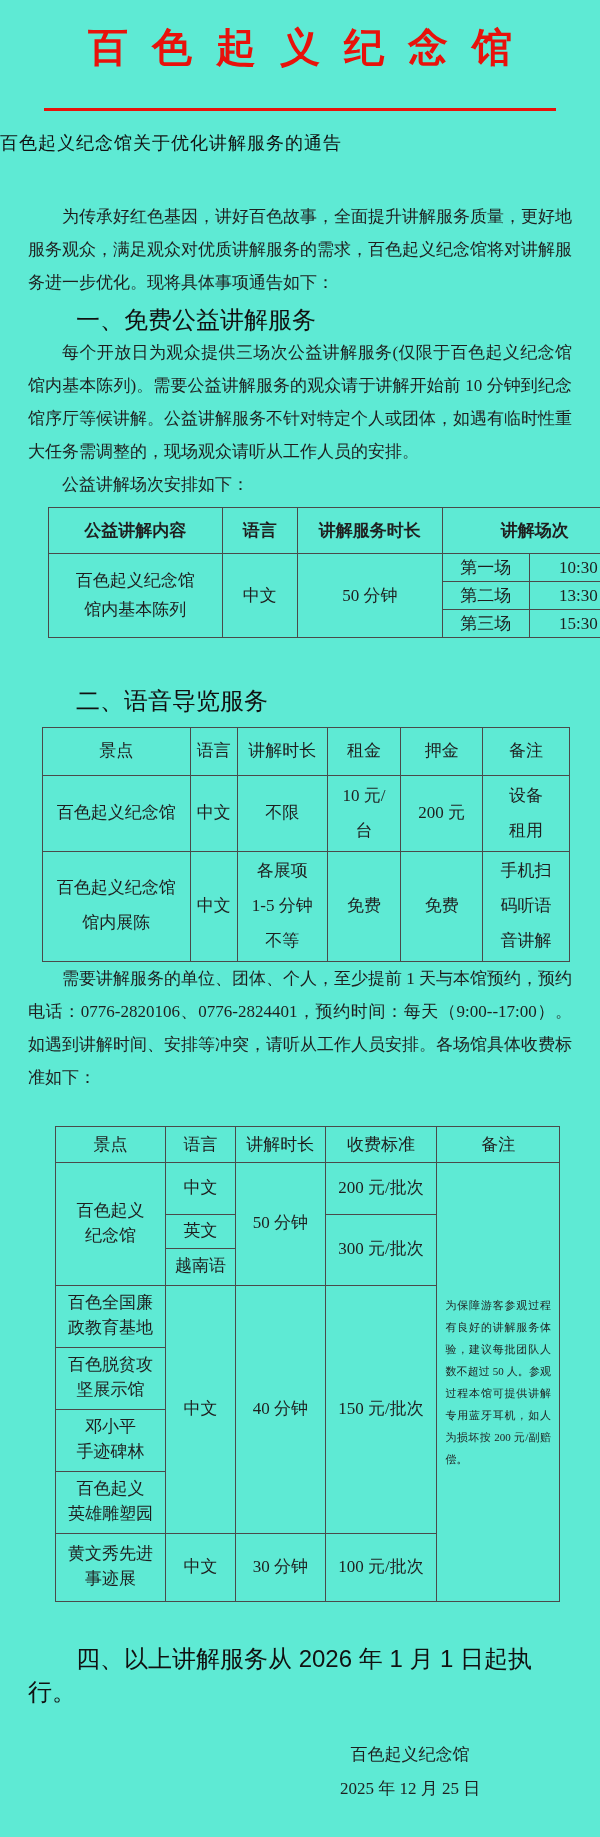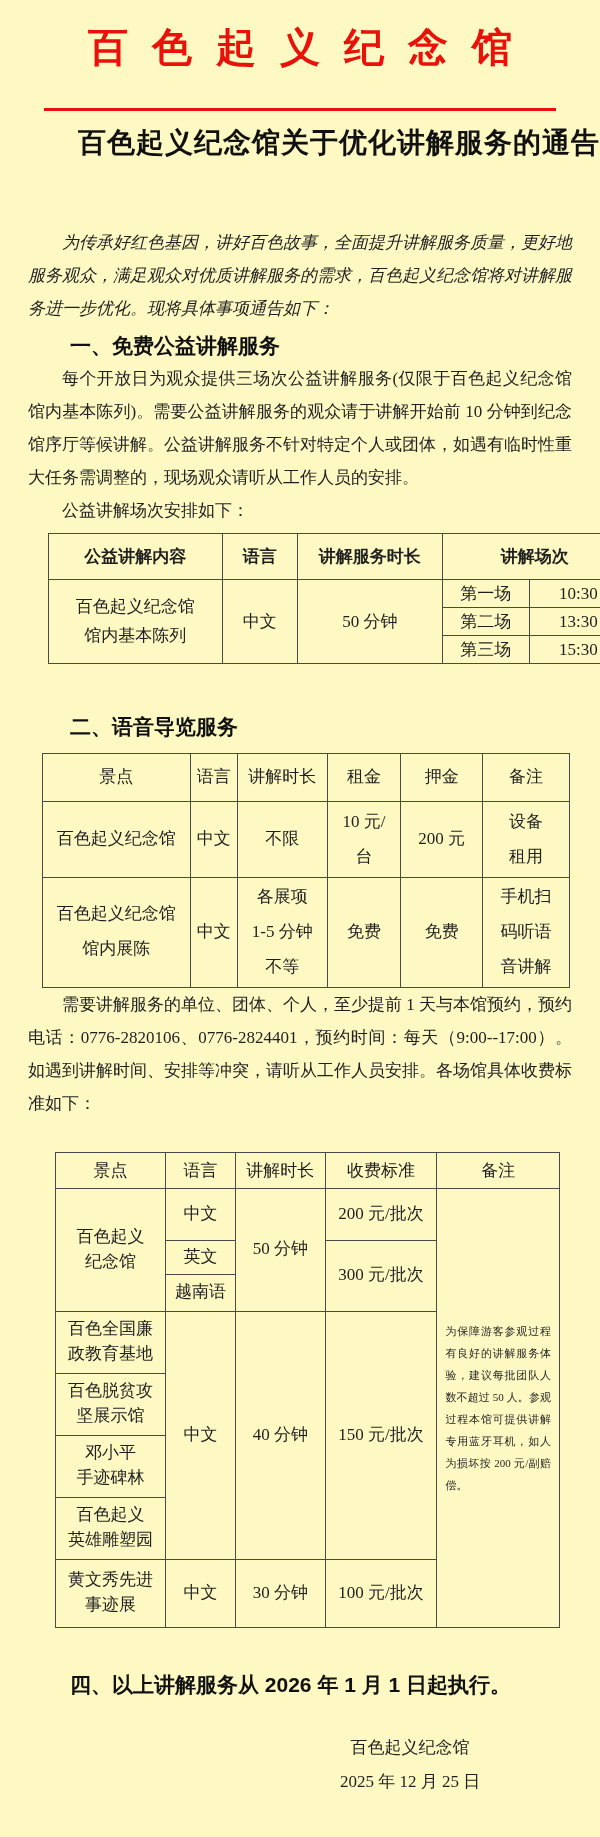--- a/index.html
+++ b/index.html
@@ -1,20 +1,20 @@
 <!DOCTYPE html>
 <html><head>
 <meta charset="utf-8">
 <style>
   html,body{margin:0;padding:0;background:#ffffff;}
   .page{
     position:relative;
     width:600px;height:1837px;
     margin:0 auto;
-    background:#fef9c3;
+    background:#5eead4;
     overflow:hidden;
     color:#1f1f1f;
     font-family:"Liberation Serif","DejaVu Serif",serif;
   }
   
   .masthead{
     padding-top:22px;
     text-align:center;
     font-size:40px;
     line-height:52px;
@@ -23,42 +23,42 @@
     padding-left:0.60em;
     color:#e8120b;
   }
   .red-rule{
     margin:34px 44px 0 44px;
     height:0;
     border-top:3px solid #e8120b;
   }
   .doc-title{
     margin-top:17px;
-    text-align:right;
-    font-size:28px;
+    text-align:left;
+    font-size:18px;
     line-height:30px;
-    font-weight:bold;
+    font-weight:normal;
     letter-spacing:1px;
     color:#111111;
   }
   
   .para{
     margin:0 28px;
     font-size:17px;
     line-height:33px;
     text-align:justify;
     text-indent:2em;
   }
-  .intro{margin-top:68px;font-style:italic;}
+  .intro{margin-top:42px;}
   .s1-body{margin-top:0;}
   .heading{
     margin:0 28px;
-    font-size:21px;
+    font-size:24px;
     line-height:33px;
-    font-weight:bold;
+    font-weight:normal;
     text-indent:2em;
     font-family:"Liberation Sans","DejaVu Sans",sans-serif;
     color:#111111;
   }
   .h1{margin-top:4px;}
   .h2{margin-top:46px;}
   .h3{margin-top:22px;}
   .h4{margin-top:40px;}
   .caption{margin-top:0;}
   

